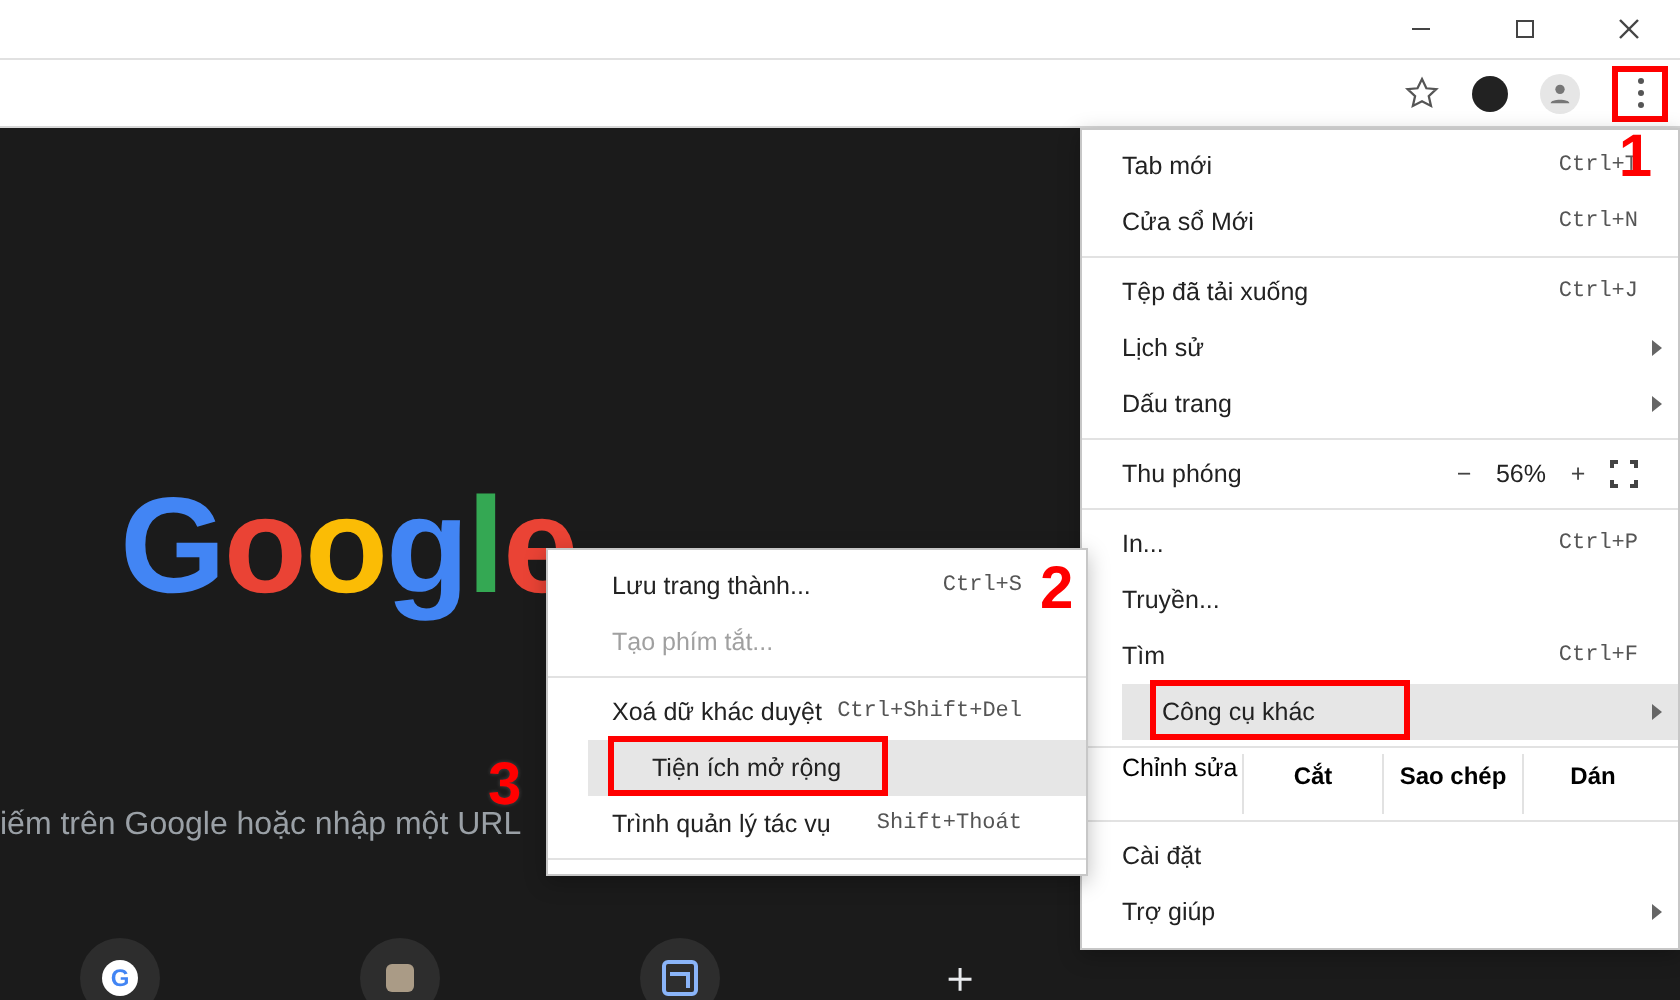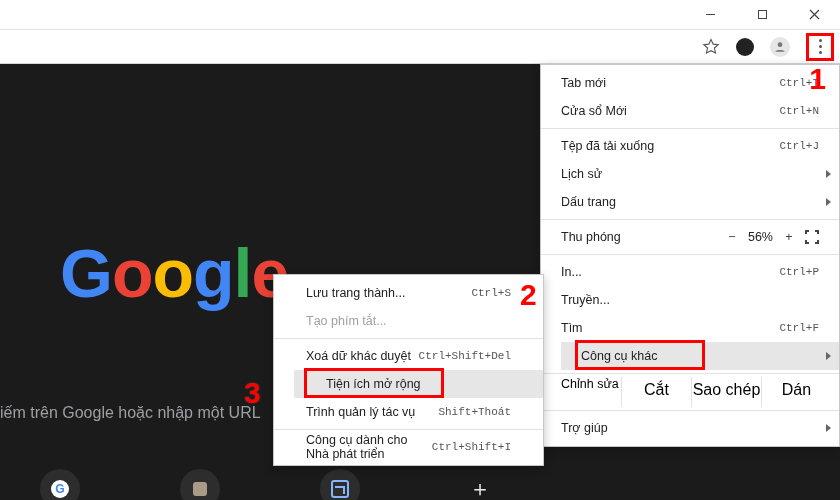--- a/index.html
+++ b/index.html
@@ -116,21 +116,21 @@
   .zoom-row { display:flex; align-items:center; gap:8px; }
   .zoom-row .zbtn { width:16px; text-align:center; color:#444; }
   .full-icon { width:14px; height:14px; }
   .full-icon svg { width:14px; height:14px; stroke:#444; stroke-width:2; fill:none;}
   .edit-row {
     height:30px; display:flex; 
     padding:0 8px 0 20px; font-size:12.5px;
   }
   .edit-row .lbl { width:60px; }
   .edit-row .btns { flex:1; display:flex; }
-  .edit-row .btn { flex:1; text-align:center; border-left:1px solid #e2e2e2; font-size:16px; padding:4px 0;}
+  .edit-row .btn { flex:1; text-align:center; border-left:1px solid #e2e2e2; font-size:12px; padding:4px 0;font-weight:bold;}
   .arrow-right {
     width:0; height:0; border-top:4px solid transparent; border-bottom:4px solid transparent;
     border-left:5px solid #666;
     position:absolute; right:8px; top:50%; transform:translateY(-50%);
   }
   .redbox-tools {
     position:absolute; top:-2px; left:14px; width:130px; height:30px;
     border:3px solid #ff0000;
   }
 
@@ -292,20 +292,23 @@
   <div class="edit-row">
     <span class="lbl">Chỉnh sửa</span>
     <div class="btns">
       <span class="btn">Cắt</span>
       <span class="btn">Sao chép</span>
       <span class="btn">Dán</span>
     </div>
   </div>
   <div class="menu-sep"></div>
   <div class="menu-item">
+    <span>Cài đặt</span>
+  </div>
+  <div class="menu-item">
     <span>Trợ giúp</span>
     <span class="arrow-right"></span>
   </div>
 
 </div>
 
 <div class="submenu">
   <div class="menu-item">
     <span>Lưu trang thành...</span>
     <span class="shortcut">Ctrl+S</span>
@@ -320,21 +323,17 @@
   </div>
   <div class="menu-item highlight" style="position:relative;">
     <span>Tiện ích mở rộng</span>
     <div class="redbox-ext"></div>
   </div>
   <div class="menu-item">
     <span>Trình quản lý tác vụ</span>
     <span class="shortcut">Shift+Thoát</span>
   </div>
   <div class="menu-sep"></div>
-  <div class="menu-item">
-    <span>Công cụ dành cho Nhà phát triển</span>
-    <span class="shortcut">Ctrl+Shift+I</span>
-  </div>
 </div>
 
 <div class="anno" style="top:62px; right:14px;">1</div>
 <div class="anno" style="top:278px; left:520px;">2</div>
 <div class="anno" style="top:376px; left:244px;">3</div>
 
 </body></html>

